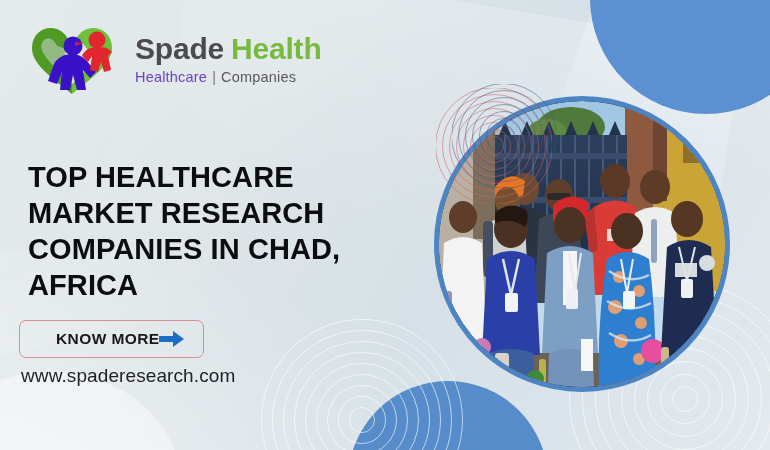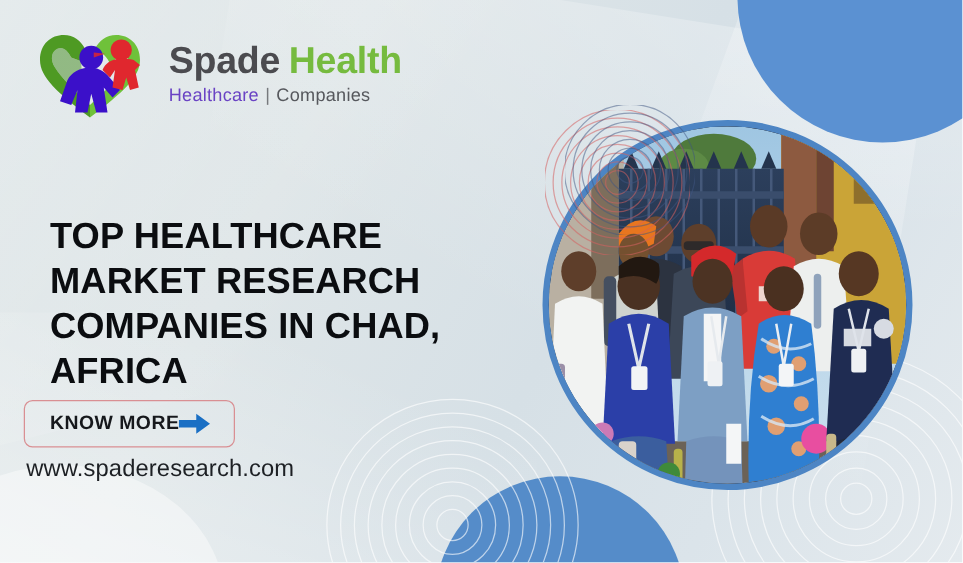--- a/index.html
+++ b/index.html
@@ -150,38 +150,38 @@
   .tag-healthcare { color: #6a43c4; margin-top: 34px; }
   .tag-sep { color: #77797d; margin: 0 5px; }
   .tag-consumer { color: #56585d; }
 
   
   .headline {
     position: absolute;
     left: 24px;
     top: 156px;
     width: 380px;
-    margin: 16px;
+    margin: 4px;
     font-size: 29px;
     line-height: 1.24;
     font-weight: 700;
     letter-spacing: 0.1px;
     color: #0b0d10;
     text-transform: uppercase;
   }
 
   
   .cta {
     position: absolute;
     left: 19px;
     top: 320px;
     display: inline-flex;
     align-items: flex-start;
     gap: 0;
-    padding: 9px 18px 9px 20px;
+    padding: 9px 18px 9px 36px;
     border: 1px solid #d98f93;
     border-radius: 7px;
     background: transparent;
     cursor: pointer;
     font-family: inherit;
   }
   .cta-label {
     font-size: 15.5px;
     font-weight: 700;
     letter-spacing: 0.4px;

